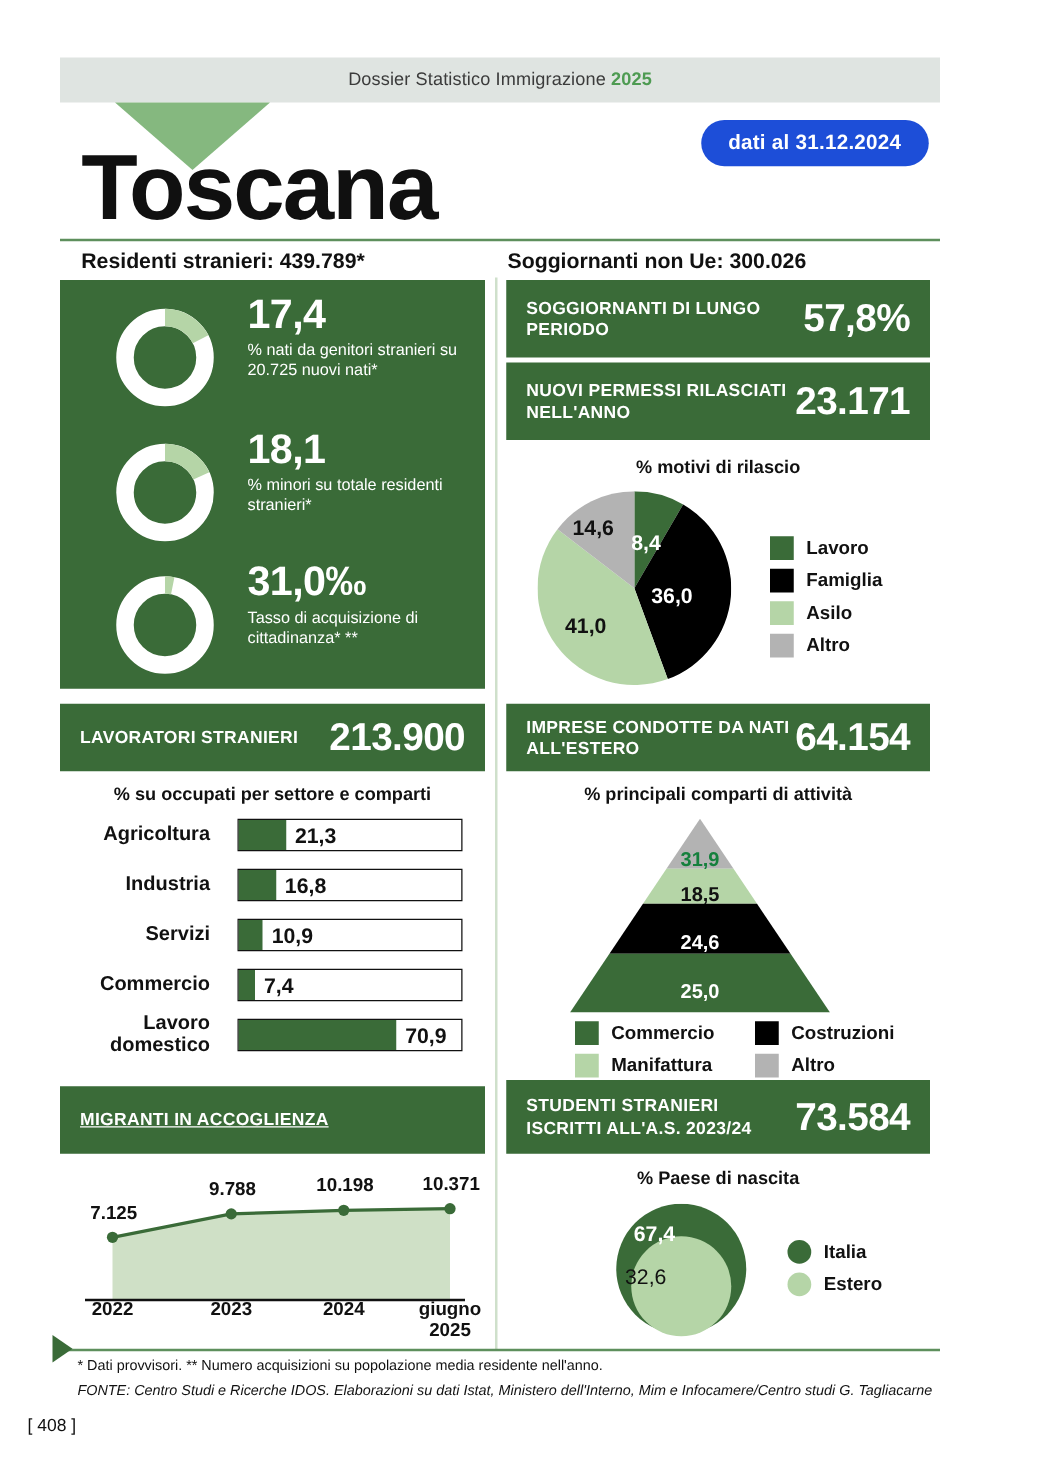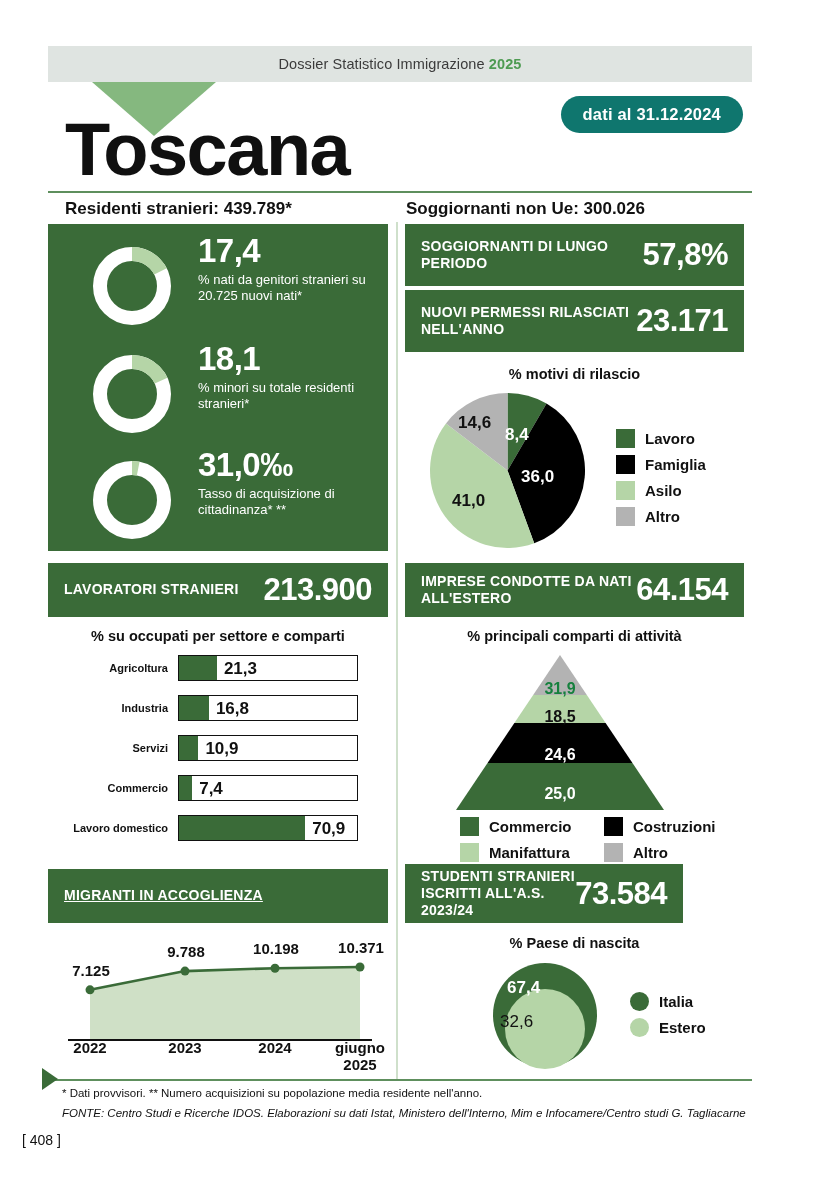--- a/index.html
+++ b/index.html
@@ -9,21 +9,21 @@
 
   
   .topbar{position:absolute;left:48px;top:46px;width:704px;height:36px;background:#dfe4e1;}
   .topbar-text{position:absolute;left:0;top:0;width:100%;height:36px;line-height:36px;text-align:center;
                font-size:14.5px;color:#3b3b3b;letter-spacing:.1px;}
   .topbar-text b{color:#4e9b52;font-weight:bold;}
   .tri{position:absolute;left:92px;top:82px;width:0;height:0;
        border-left:62px solid transparent;border-right:62px solid transparent;border-top:54px solid #85b87f;}
   .region-title{position:absolute;left:65px;top:113px;font-size:74px;font-weight:bold;letter-spacing:-1.5px;
                 color:#101010;line-height:1;font-family:"Liberation Sans",sans-serif;}
-  .date-badge{position:absolute;right:88px;top:96px;background:#0f766e;color:#fff;border-radius:20px;
+  .date-badge{position:absolute;right:88px;top:96px;background:#1d4ed8;color:#fff;border-radius:20px;
               padding:9px 22px;font-size:16.5px;font-weight:bold;letter-spacing:.2px;}
 
   .rule-top{position:absolute;left:48px;top:191px;width:704px;height:2px;background:#5e8f5d;}
 
   
   .sub{position:absolute;top:199px;font-size:17px;font-weight:bold;color:#111;}
   .sub.left{left:65px;}
   .sub.right{left:406px;}
 
   
@@ -56,26 +56,26 @@
   .pie-lbl{position:absolute;font-size:17px;font-weight:bold;}
   .legend{position:absolute;}
   .legend .li{display:flex;align-items:center;margin-bottom:7px;}
   .legend .sw{width:19px;height:19px;margin-right:10px;display:inline-block;}
   .legend .lt{font-size:15px;font-weight:bold;color:#111;}
 
   
   .sb3{left:48px;top:563px;width:340px;height:54px;}
   .sb4{left:405px;top:563px;width:339px;height:54px;}
   .sb5{left:48px;top:869px;width:340px;height:54px;text-decoration:underline;}
-  .sb6{left:405px;top:864px;width:278px;height:59px;justify-content:space-between;}
+  .sb6{left:405px;top:864px;width:339px;height:59px;justify-content:space-between;}
 
   
   .hbars{position:absolute;left:48px;top:655px;width:340px;}
   .hbar{display:flex;align-items:center;height:26px;margin-bottom:14px;}
-  .hbar .name{width:120px;text-align:right;font-size:11px;font-weight:bold;padding-right:10px;line-height:1.1;}
+  .hbar .name{width:120px;text-align:right;font-size:16px;font-weight:bold;padding-right:22px;line-height:1.1;}
   .hbar .track{position:relative;width:180px;height:26px;border:1.5px solid #111;background:#fff;box-sizing:border-box;}
   .hbar .fill{position:absolute;left:0;top:0;height:100%;background:#3a6b38;}
   .hbar .num{position:absolute;top:0;height:26px;line-height:26px;font-size:17px;font-weight:bold;color:#111;}
 
   
   .pyr{position:absolute;left:456px;top:655px;width:208px;height:155px;}
   .pyr-num{position:absolute;width:208px;text-align:center;font-size:16px;font-weight:bold;}
 
   
   .linechart{position:absolute;left:60px;top:930px;width:320px;height:130px;}

